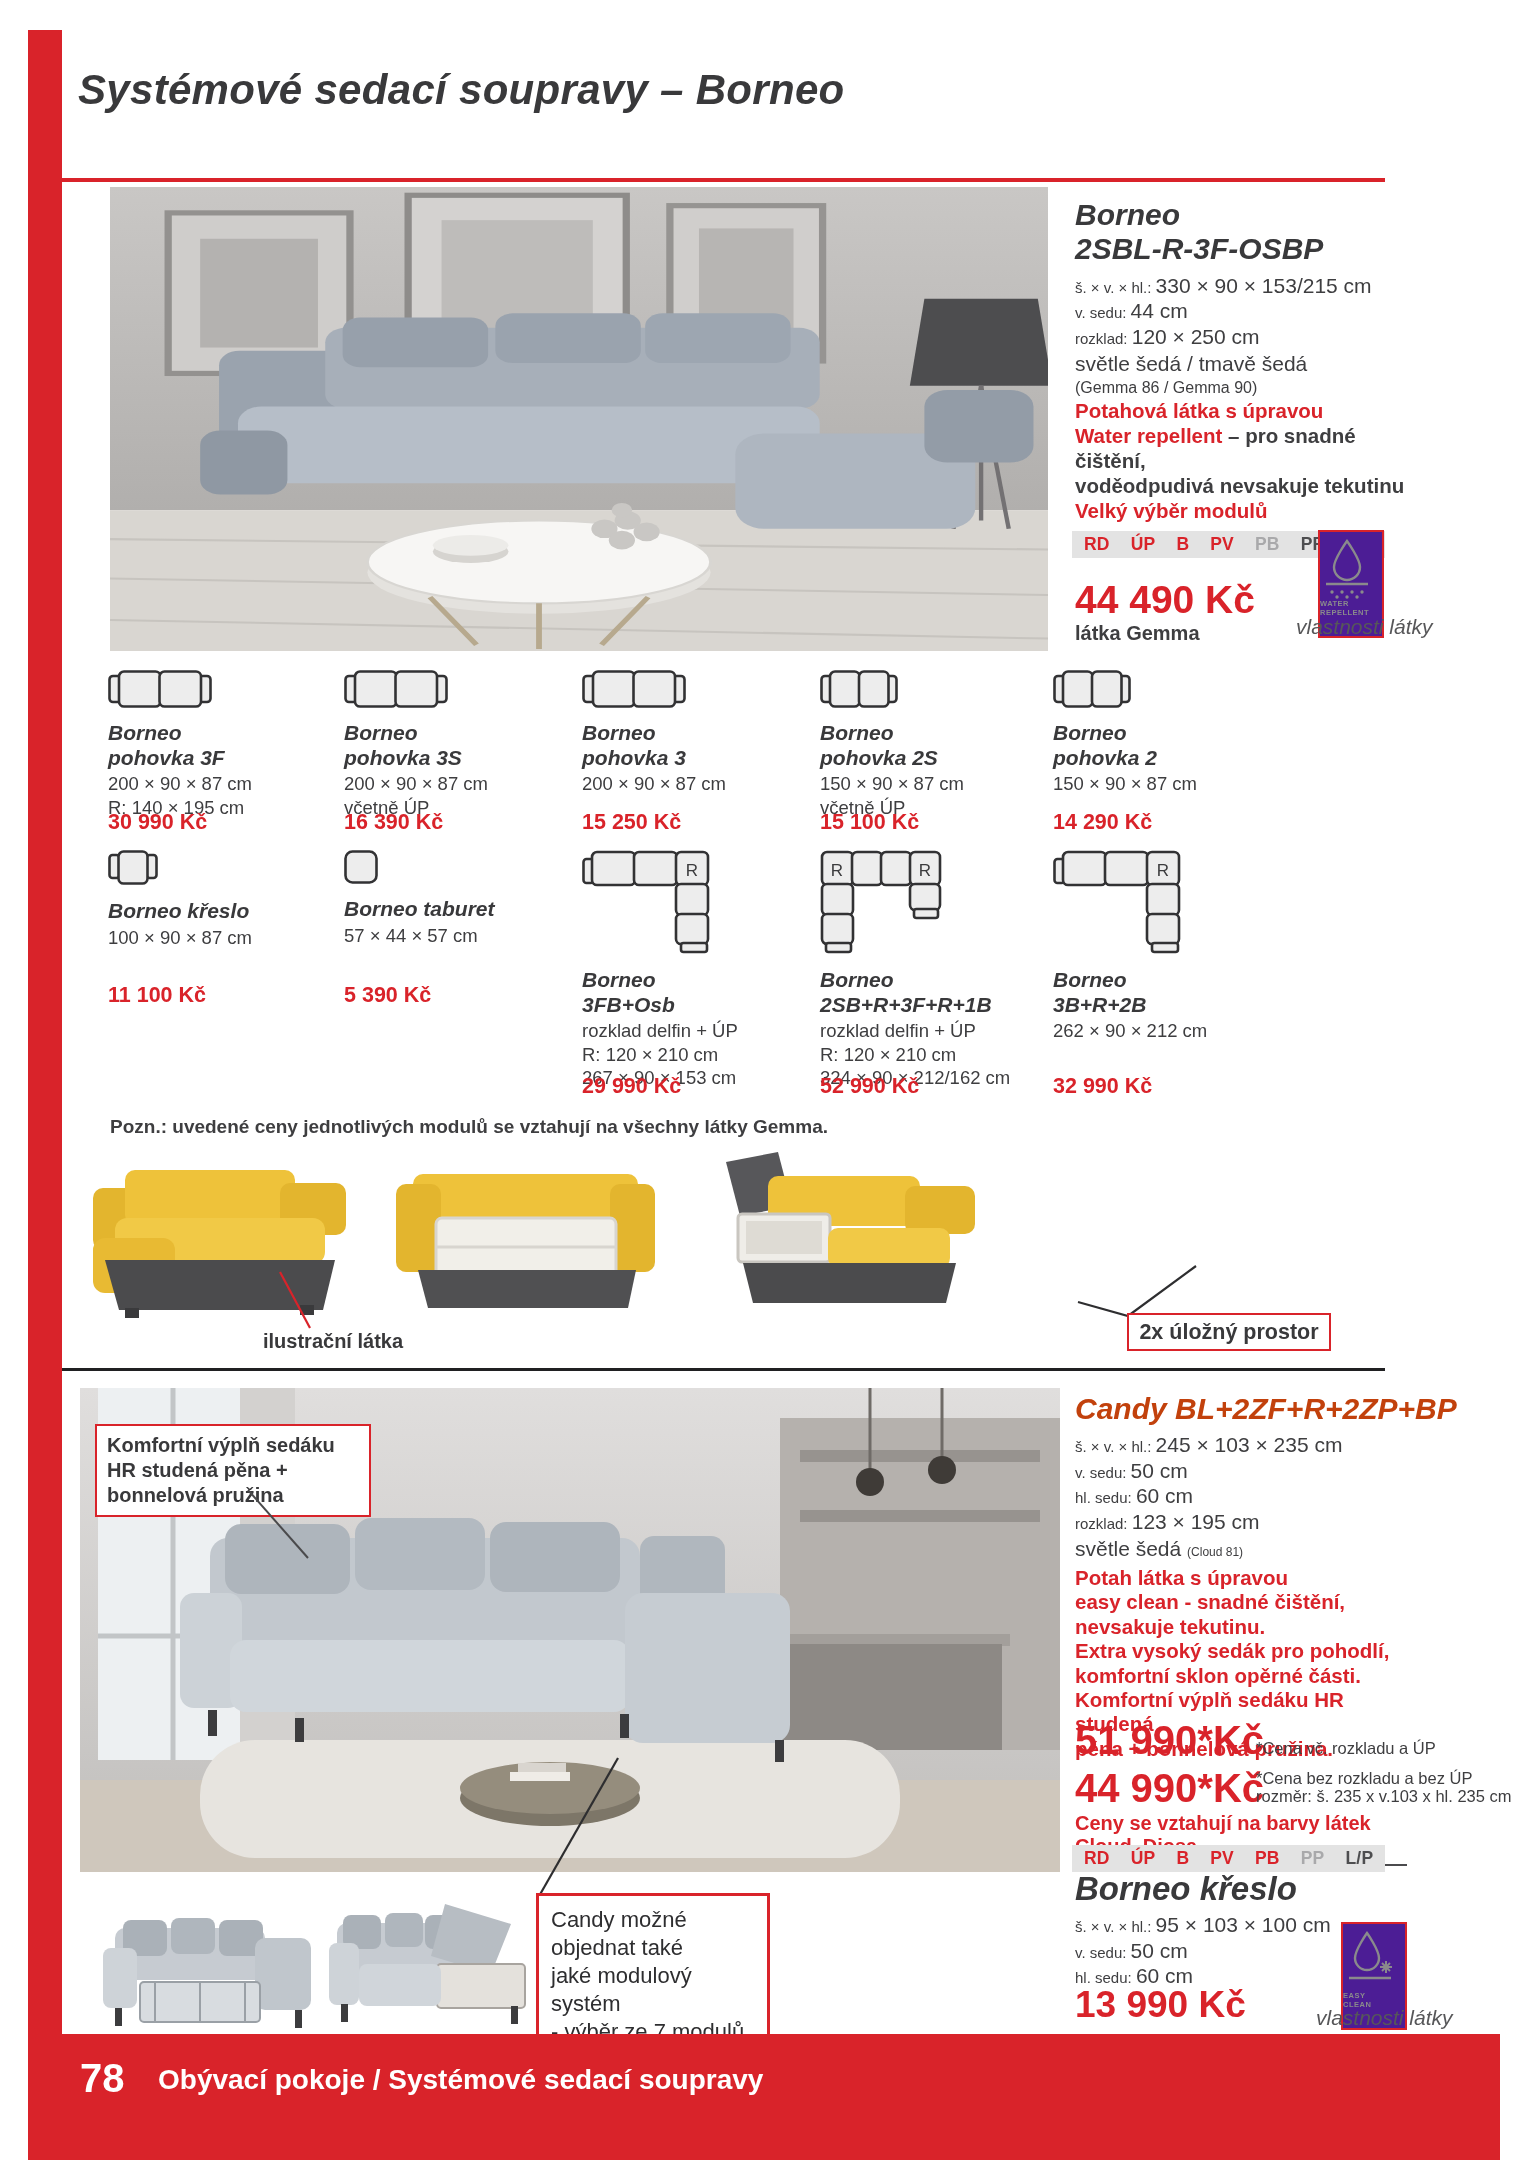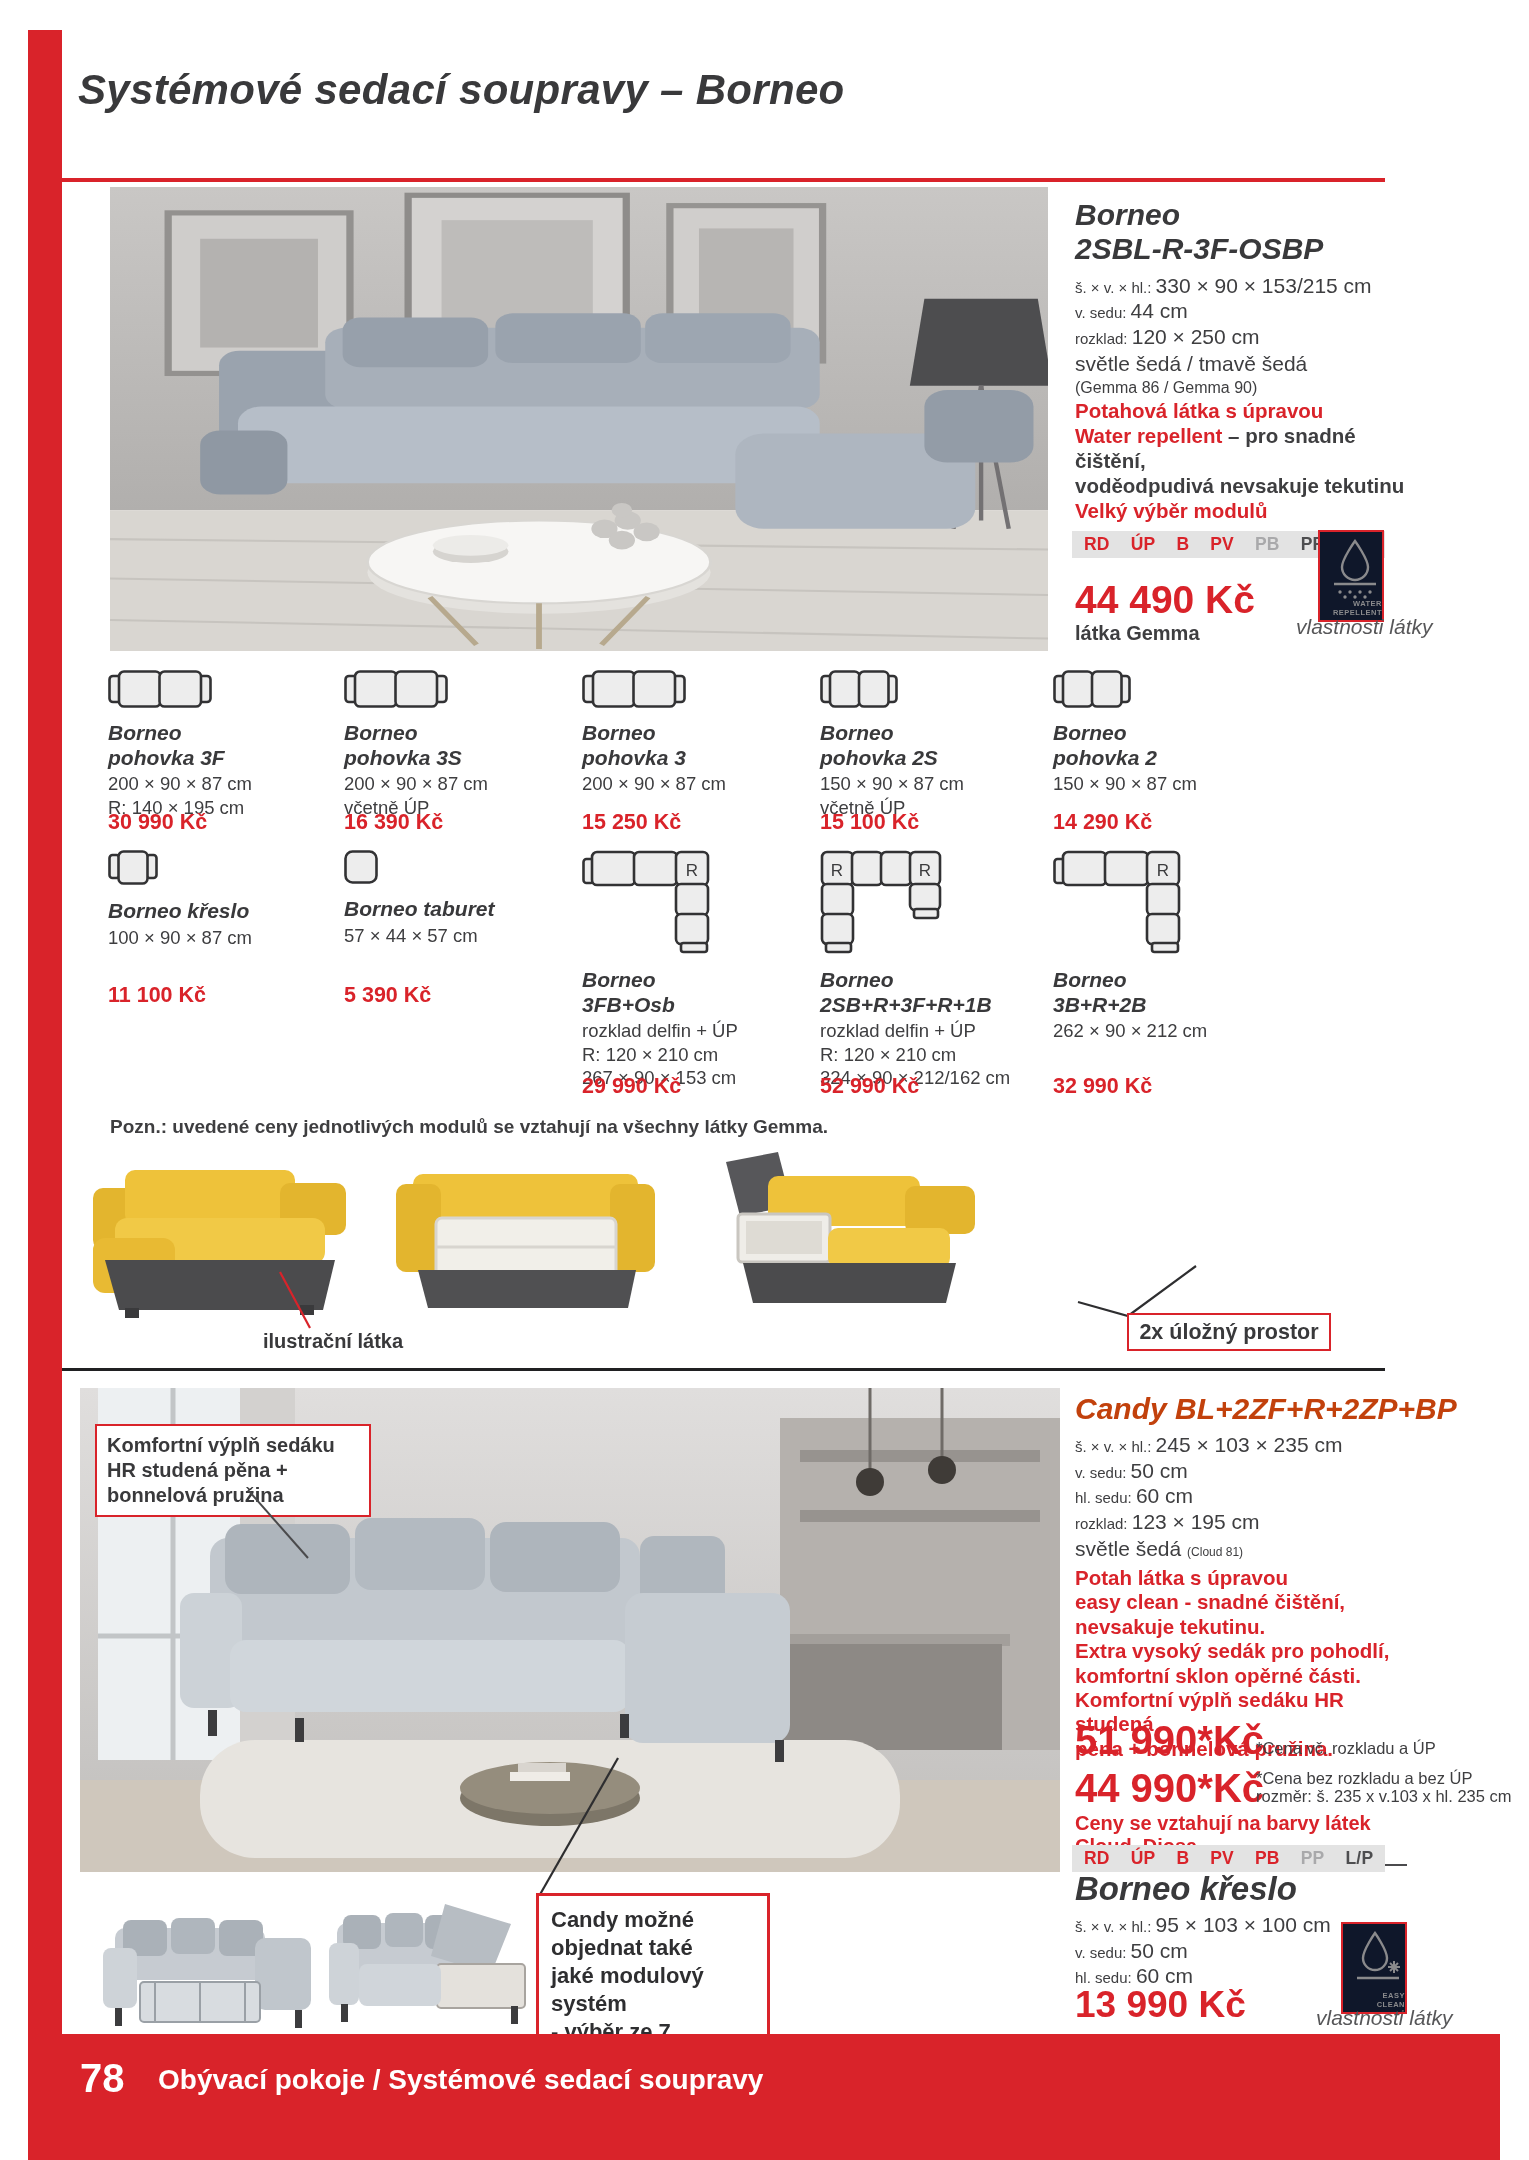--- a/index.html
+++ b/index.html
@@ -38,21 +38,21 @@
   .badge-strip{position:absolute;height:27px;background:var(--badge-bg);display:flex;align-items:center;gap:21px;padding:0 12px;font-size:17.5px;font-weight:700;}
   .badge{letter-spacing:.2px;}
   .t-red{color:var(--red);}
   .t-gray{color:var(--gray-badge);}
   .t-dark{color:#4e4e50;}
   .hero-badges{left:1072px;top:531px;}
 
   .hero-price{position:absolute;left:1075px;top:578px;font-size:39px;font-weight:700;color:var(--red);}
   .hero-price-sub{position:absolute;left:1075px;top:622px;font-size:20px;font-weight:600;}
 
-  .fabric-box{position:absolute;width:66px;height:92px;border:2.5px solid var(--red);background:#0f172a;display:flex;flex-direction:column;align-items:flex-end;padding-top:5px;}
+  .fabric-box{position:absolute;width:66px;height:108px;border:2.5px solid var(--red);background:#4c1d95;display:flex;flex-direction:column;align-items:flex-start;padding-top:5px;}
   .fabric-box .lbl{font-size:7.5px;font-weight:700;color:#8a8a8c;letter-spacing:.5px;line-height:9px;text-align:center;}
   .wr-box{left:1318px;top:530px;}
   .ec-box{left:1341px;top:1922px;}
   .fabric-caption{position:absolute;font-size:21px;font-style:italic;color:#575759;}
   .wr-caption{left:1296px;top:615px;}
   .ec-caption{left:1316px;top:2006px;}
 
   .module{position:absolute;width:220px;}
   .module .m-icon{display:block;}
   .module .m-body{margin-top:11px;}
@@ -102,21 +102,21 @@
   .note2{left:1256px;top:1770px;}
   .scope{position:absolute;left:1075px;top:1812px;width:332px;font-size:20px;font-weight:700;color:var(--red);padding-bottom:6px;border-bottom:2px solid #4b4b4d;}
   .candy-badges{left:1072px;top:1845px;}
   .armchair-title{position:absolute;left:1075px;top:1870px;font-size:33px;font-style:italic;font-weight:700;color:#39393b;}
   .armchair-specs{position:absolute;left:1075px;top:1913px;width:330px;}
   .armchair-price{position:absolute;left:1075px;top:1984px;font-size:37px;font-weight:700;color:var(--red);}
 
   .candy-small-1{left:95px;top:1890px;width:225px;height:152px;}
   .candy-small-2{left:325px;top:1888px;width:208px;height:152px;}
 
-  .modular-callout{position:absolute;left:536px;top:1893px;width:234px;border:3px solid var(--red);background:#fff;padding:10px 12px;font-size:22px;line-height:28px;font-weight:700;color:#2e2e30;}
+  .modular-callout{position:absolute;left:536px;top:1893px;width:234px;border:3px solid var(--red);background:#fff;padding:10px 12px;font-size:22px;line-height:28px;font-weight:400;color:#2e2e30;}
 
   .footer{position:absolute;left:28px;top:2034px;width:1472px;height:126px;background:var(--red);text-align:right;}
   .footer .page-num{position:absolute;left:52px;top:22px;font-size:40px;font-weight:700;color:#fff;}
   .footer .crumb{position:absolute;left:130px;top:30px;font-size:28px;font-weight:700;color:#fff;}
 </style>
 </head>
 <body>
 
 <div class="page">
 

